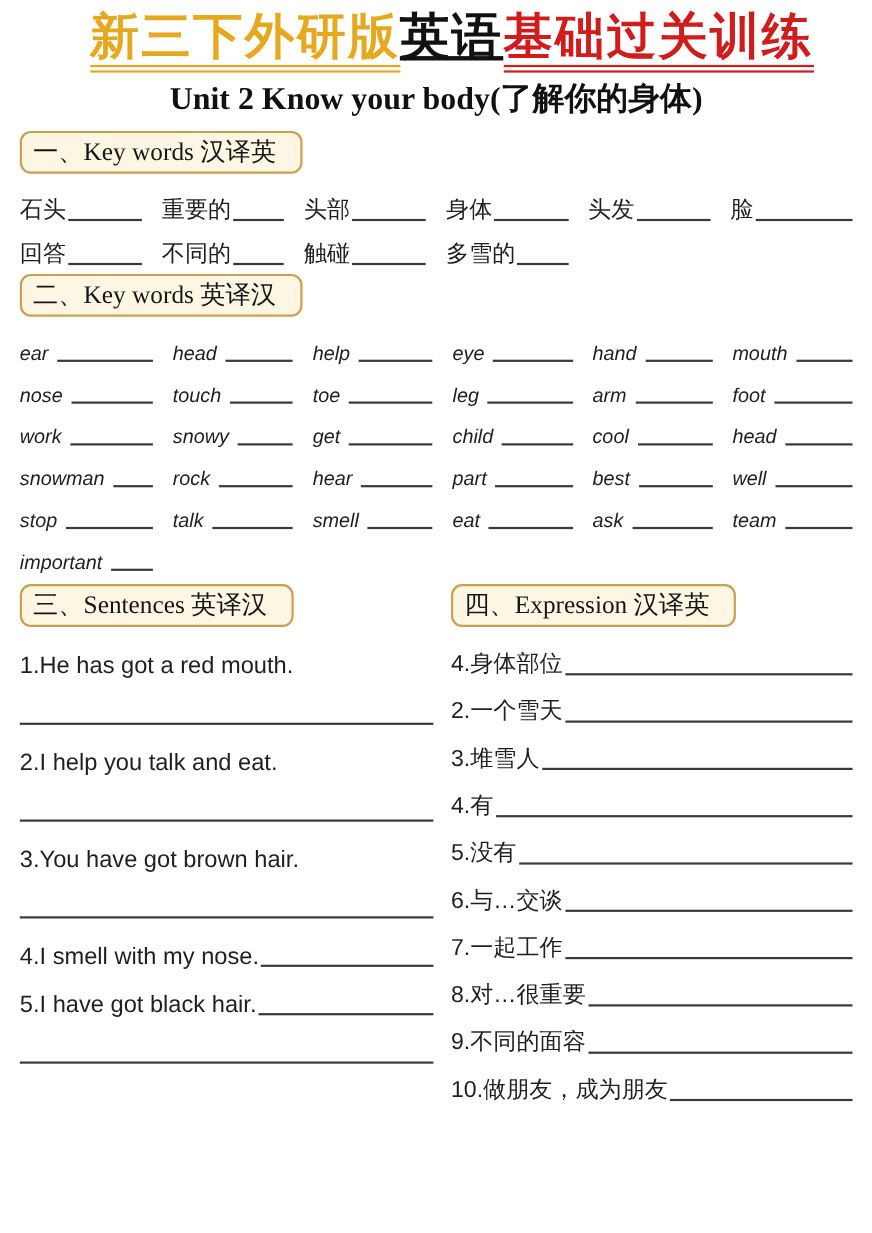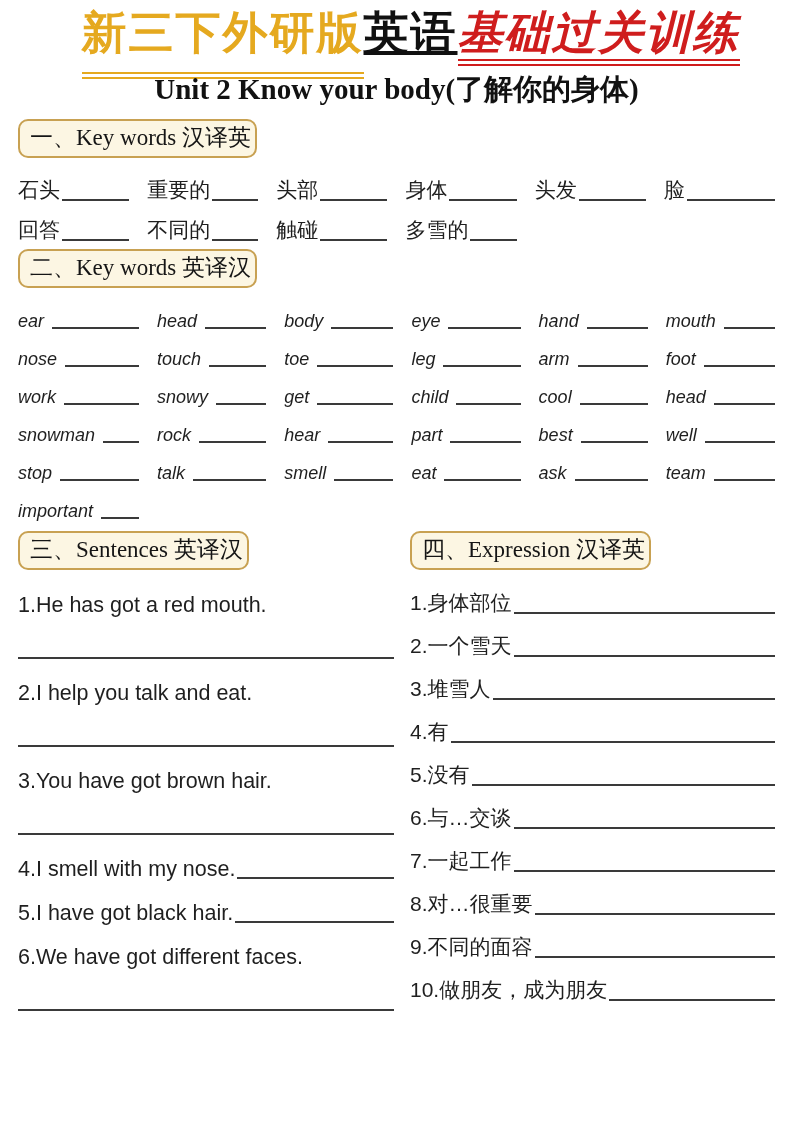--- a/index.html
+++ b/index.html
@@ -12,31 +12,31 @@
     width:793px; height:1121px; background:#fff; overflow:hidden;
     padding:6px 18px 0 18px;
     font-family:"Liberation Sans", sans-serif; color:var(--ink);
   }
   
   .title1{
     text-align:center; font-family:"Liberation Serif", serif;
     font-size:45px; font-weight:bold; letter-spacing:2px; line-height:1.15;
     margin-top:2px;
   }
-  .t-gold{color:var(--gold); border-bottom:7px double var(--gold); padding-bottom:14px;margin-left:28px;}
+  .t-gold{color:var(--gold); border-bottom:7px double var(--gold); padding-bottom:1px;margin-left:28px;}
   .t-black{color:#111;text-decoration:underline;}
-  .t-red{color:var(--red); border-bottom:7px double var(--red); padding-bottom:1px;font-style:italic;}
+  .t-red{color:var(--red); border-bottom:7px double var(--red); padding-bottom:1px;}
   .title2{
     text-align:center; font-family:"Liberation Serif", serif;
     font-size:29px; font-weight:bold; color:#111; margin:10px 0 4px 0;
   }
   
   .sec-head{
     display:inline-block; border:2px solid var(--box-border); background:var(--box-bg);
-    border-radius:10px; padding:1px 4px 3px 10px;
+    border-radius:10px; padding:1px 22px 3px 10px;
     font-family:"Liberation Serif", serif; font-size:23px; color:#151515;
     margin:5px 0 4px 0; white-space:nowrap;
   }
   
   .grid4{display:grid; grid-template-columns:repeat(6,1fr); column-gap:18px; margin-top:2px;}
   .cell{display:flex; align-items:flex-end; height:40px;}
   .cell.s2{height:38px;}
   .lbl{white-space:nowrap;}
   .lbl.cn{font-size:21px;}
   .lbl.en{font-size:18px; font-style:italic; margin-right:6px;}
@@ -116,21 +116,21 @@
   <div class="grid4" id="s2-grid">
       <div class="cell s2">
         <span class="lbl en">ear</span>
         <span class="line"></span>
       </div>
       <div class="cell s2">
         <span class="lbl en">head</span>
         <span class="line"></span>
       </div>
       <div class="cell s2">
-        <span class="lbl en">body</span>
+        <span class="lbl en">help</span>
         <span class="line"></span>
       </div>
       <div class="cell s2">
         <span class="lbl en">eye</span>
         <span class="line"></span>
       </div>
       <div class="cell s2">
         <span class="lbl en">hand</span>
         <span class="line"></span>
       </div>
@@ -262,35 +262,32 @@
           <div class="blank-row">
             <span class="line"></span>
           </div>
           <div class="srow">
             <span class="sent">4.I smell with my nose.</span>
             <span class="line"></span>
           </div>
           <div class="srow">
             <span class="sent">5.I have got black hair.</span>
             <span class="line"></span>
-          </div>
-          <div class="srow">
-            <span class="sent">6.We have got different faces.</span>
           </div>
           <div class="blank-row">
             <span class="line"></span>
           </div>
         </div>
       
     </div>
     <div class="col-right">
       <div class="sec-head">四、Expression 汉译英</div>
       <div id="s4-list">
           <div class="erow">
-            <span class="lbl">1.身体部位</span>
+            <span class="lbl">4.身体部位</span>
             <span class="line"></span>
           </div>
           <div class="erow">
             <span class="lbl">2.一个雪天</span>
             <span class="line"></span>
           </div>
           <div class="erow">
             <span class="lbl">3.堆雪人</span>
             <span class="line"></span>
           </div>

